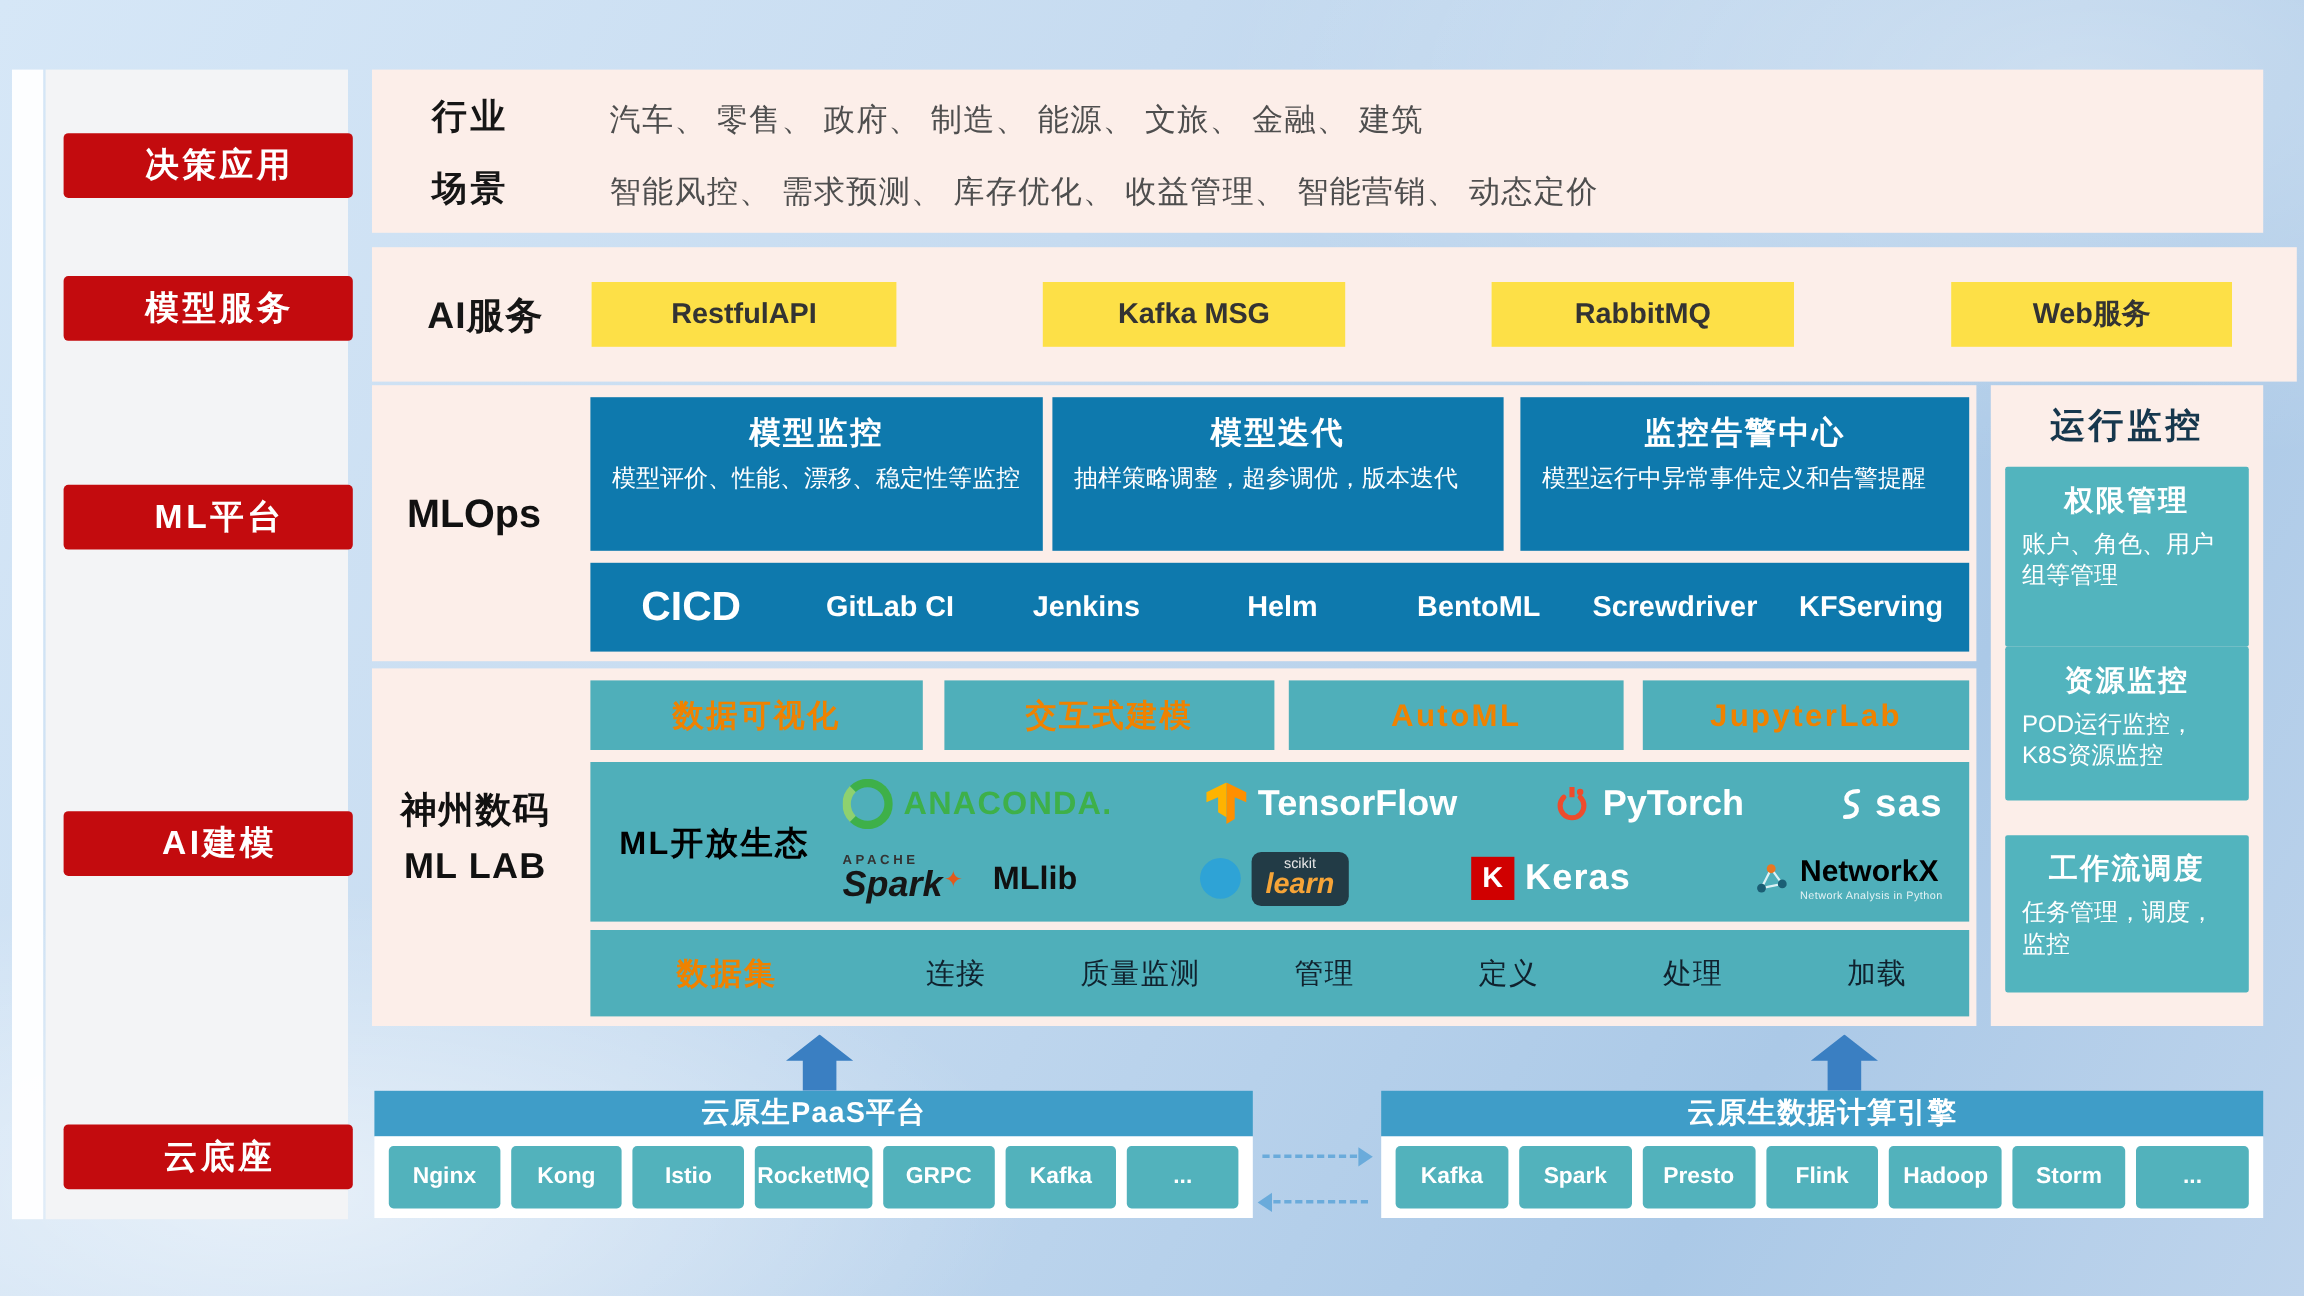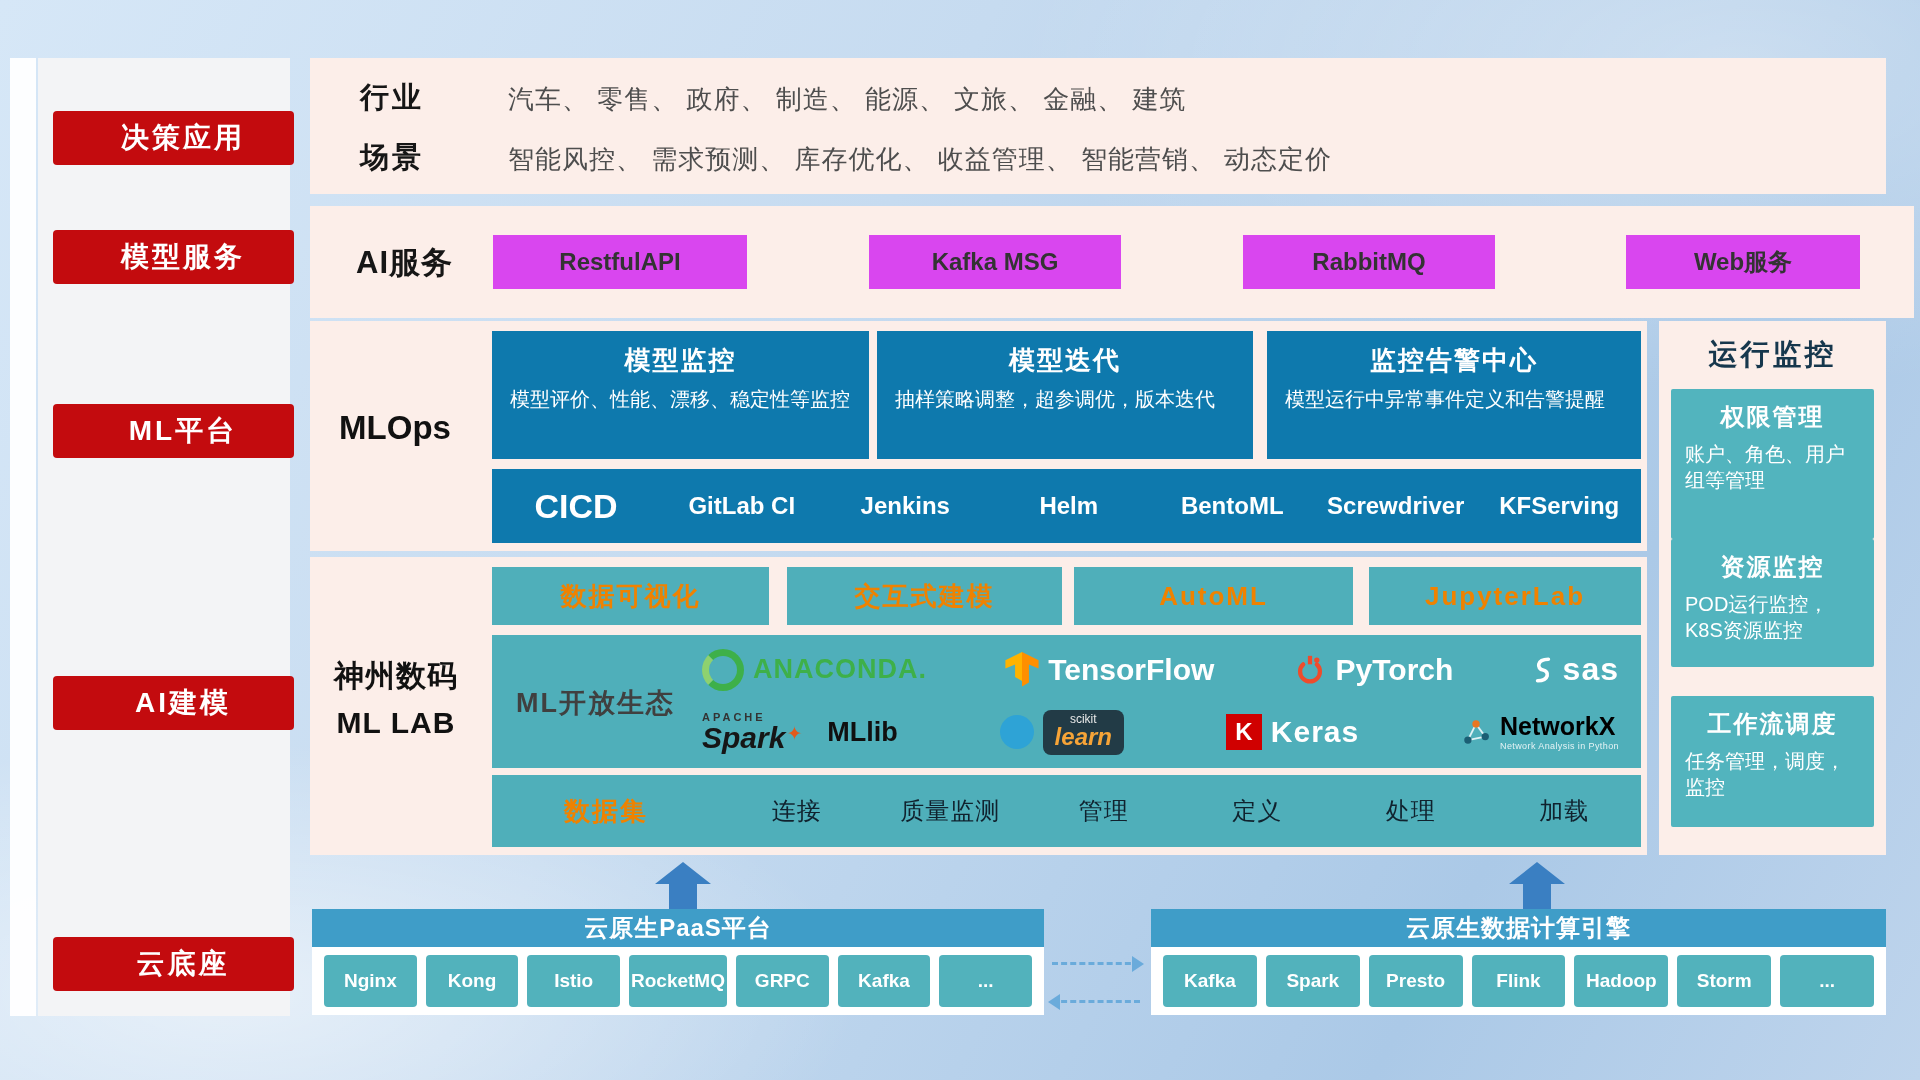--- a/index.html
+++ b/index.html
@@ -13,36 +13,36 @@
   .left-strip{left:10px;top:58px;width:26px;height:958px;background:rgba(255,255,255,.95);}
   .sidebar{left:38px;top:58px;width:252px;height:958px;background:#f3f4f6;}
   .red-btn{position:absolute;left:15px;width:222px;height:54px;background:#c30b0e;color:#fff;
     font-size:28px;font-weight:bold;letter-spacing:3px;text-align:center;line-height:54px;border-radius:4px;padding-left:19px;}
   .panel{background:#fceee9;}
   .row1{left:310px;top:58px;width:1576px;height:136px;}
   .r1-label{font-size:29px;font-weight:bold;color:#161616;letter-spacing:3px;}
   .r1-text{font-size:26px;color:#4e4e4e;letter-spacing:1px;}
   .row2{left:310px;top:206px;width:1604px;height:112px;}
   .section-label{font-size:31px;font-weight:bold;color:#161616;letter-spacing:1px;}
-  .gray-btn{top:29px;height:54px;line-height:54px;background:#d946ef;color:#333;
+  .gray-btn{top:29px;height:54px;line-height:54px;background:#fde047;color:#333;
     font-size:24px;font-weight:bold;text-align:center;}
   .row3{left:310px;top:321px;width:1337px;height:230px;}
   .mlops-label{left:20px;top:88px;width:130px;text-align:center;font-size:33px;font-weight:bold;color:#111;}
   .blue-card{top:10px;height:128px;background:#0e79ad;color:#fff;}
   .bc-title{margin-top:12px;text-align:center;font-size:26px;font-weight:bold;letter-spacing:2px;}
   .bc-desc{margin:8px 18px 0;font-size:20px;line-height:1.35;}
   .cicd-bar{left:182px;top:148px;width:1149px;height:74px;background:#0e79ad;color:#fff;display:flex;align-items:center;}
   .cicd-label{width:168px;text-align:center;font-size:34px;font-weight:bold;}
   .cicd-item{flex:1;text-align:center;font-size:24px;font-weight:600;}
   .row4{left:310px;top:557px;width:1337px;height:298px;}
   .lab-label{left:6px;top:96px;width:160px;text-align:center;font-size:30px;font-weight:bold;color:#111;line-height:1.55;letter-spacing:1px;}
   .teal-btn{top:10px;height:58px;line-height:58px;background:#4fafba;color:#ef8200;
     font-size:26px;font-weight:bold;text-align:center;letter-spacing:2px;}
   .eco-box{left:182px;top:78px;width:1149px;height:133px;background:#4fafba;}
-  .eco-label{position:absolute;left:24px;top:50px;font-size:27px;font-weight:bold;color:#404040;letter-spacing:2px;}
+  .eco-label{position:absolute;left:24px;top:50px;font-size:27px;font-weight:bold;color:#000000;letter-spacing:2px;}
   .eco-rows{position:absolute;left:196px;right:8px;top:4px;bottom:4px;display:flex;flex-direction:column;justify-content:space-around;}
   .eco-row{display:flex;align-items:center;justify-content:space-between;padding:0 14px;}
   .logo-item{display:flex;align-items:center;gap:9px;}
   .ana-ring{width:28px;height:28px;border-radius:50%;border:7px solid #3eb049;border-left-color:#8ed16f;display:inline-block;}
   .ana-text{color:#3eb049;font-size:27px;font-weight:bold;letter-spacing:1px;}
   .logo-text{color:#fff;font-size:30px;font-weight:600;}
   .sas-text{color:#fff;font-size:32px;font-weight:800;letter-spacing:1px;}
   .spark-stack{display:flex;flex-direction:column;line-height:1;}
   .apache-small{font-size:11px;color:#333;letter-spacing:3px;font-weight:bold;}
   .spark-word{font-size:30px;font-weight:bold;color:#161616;font-style:italic;}

